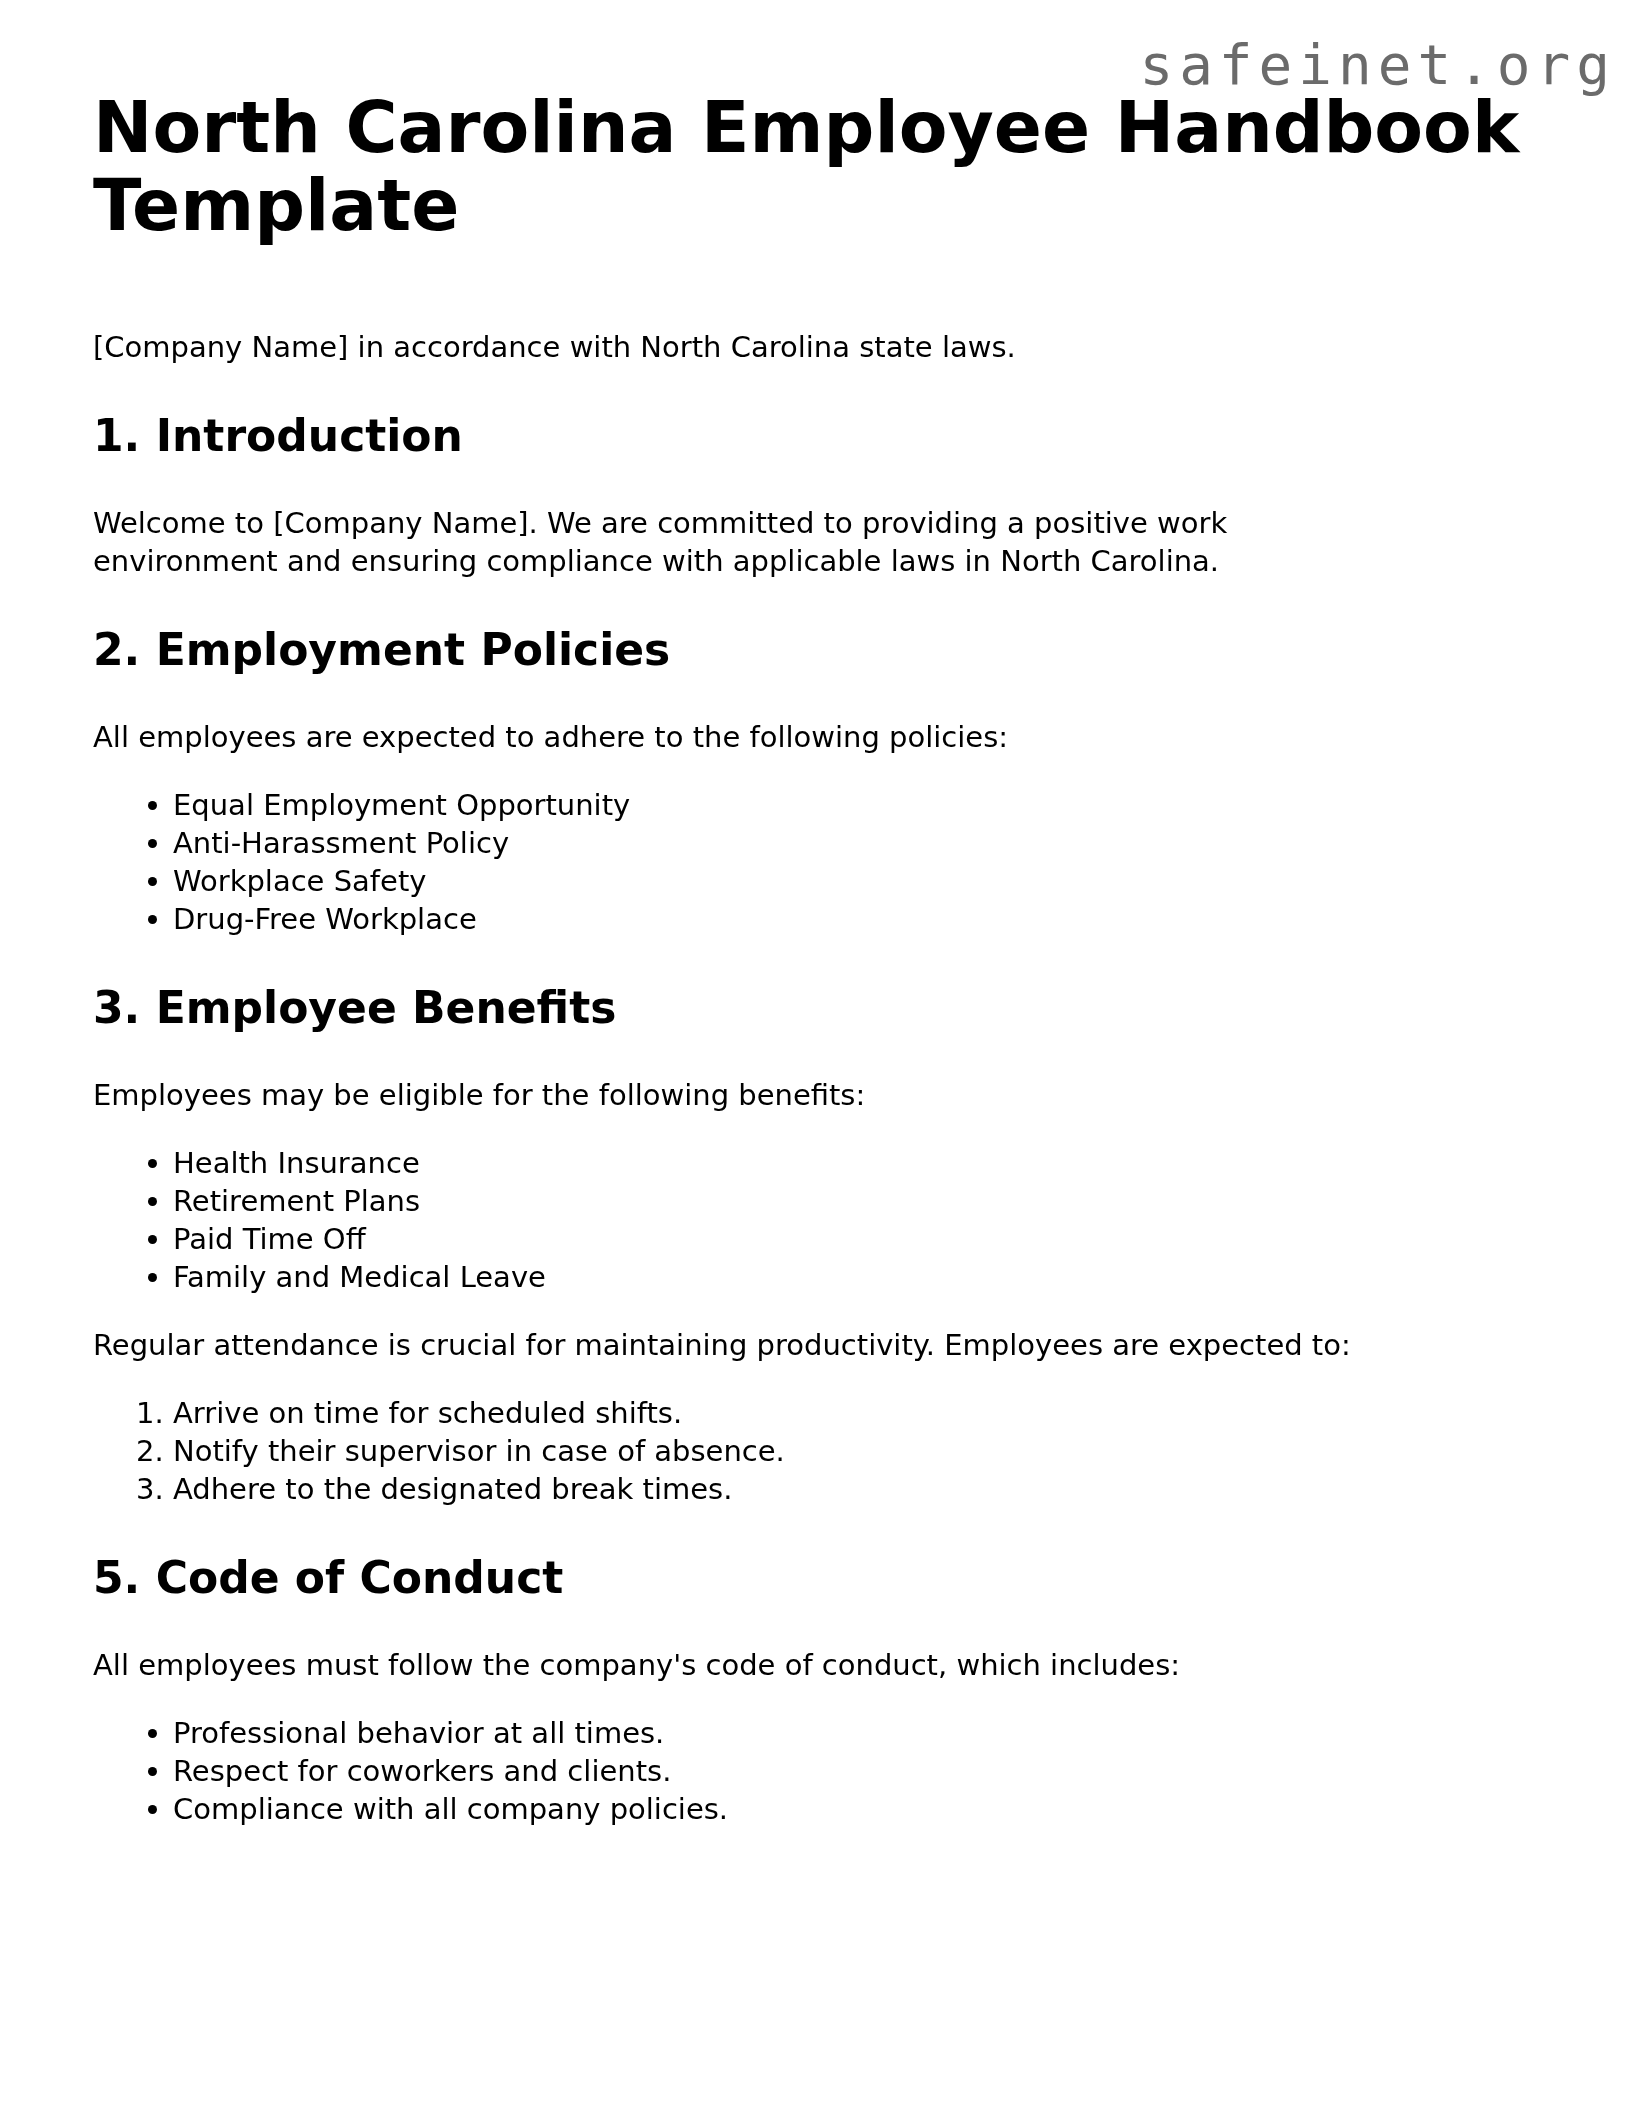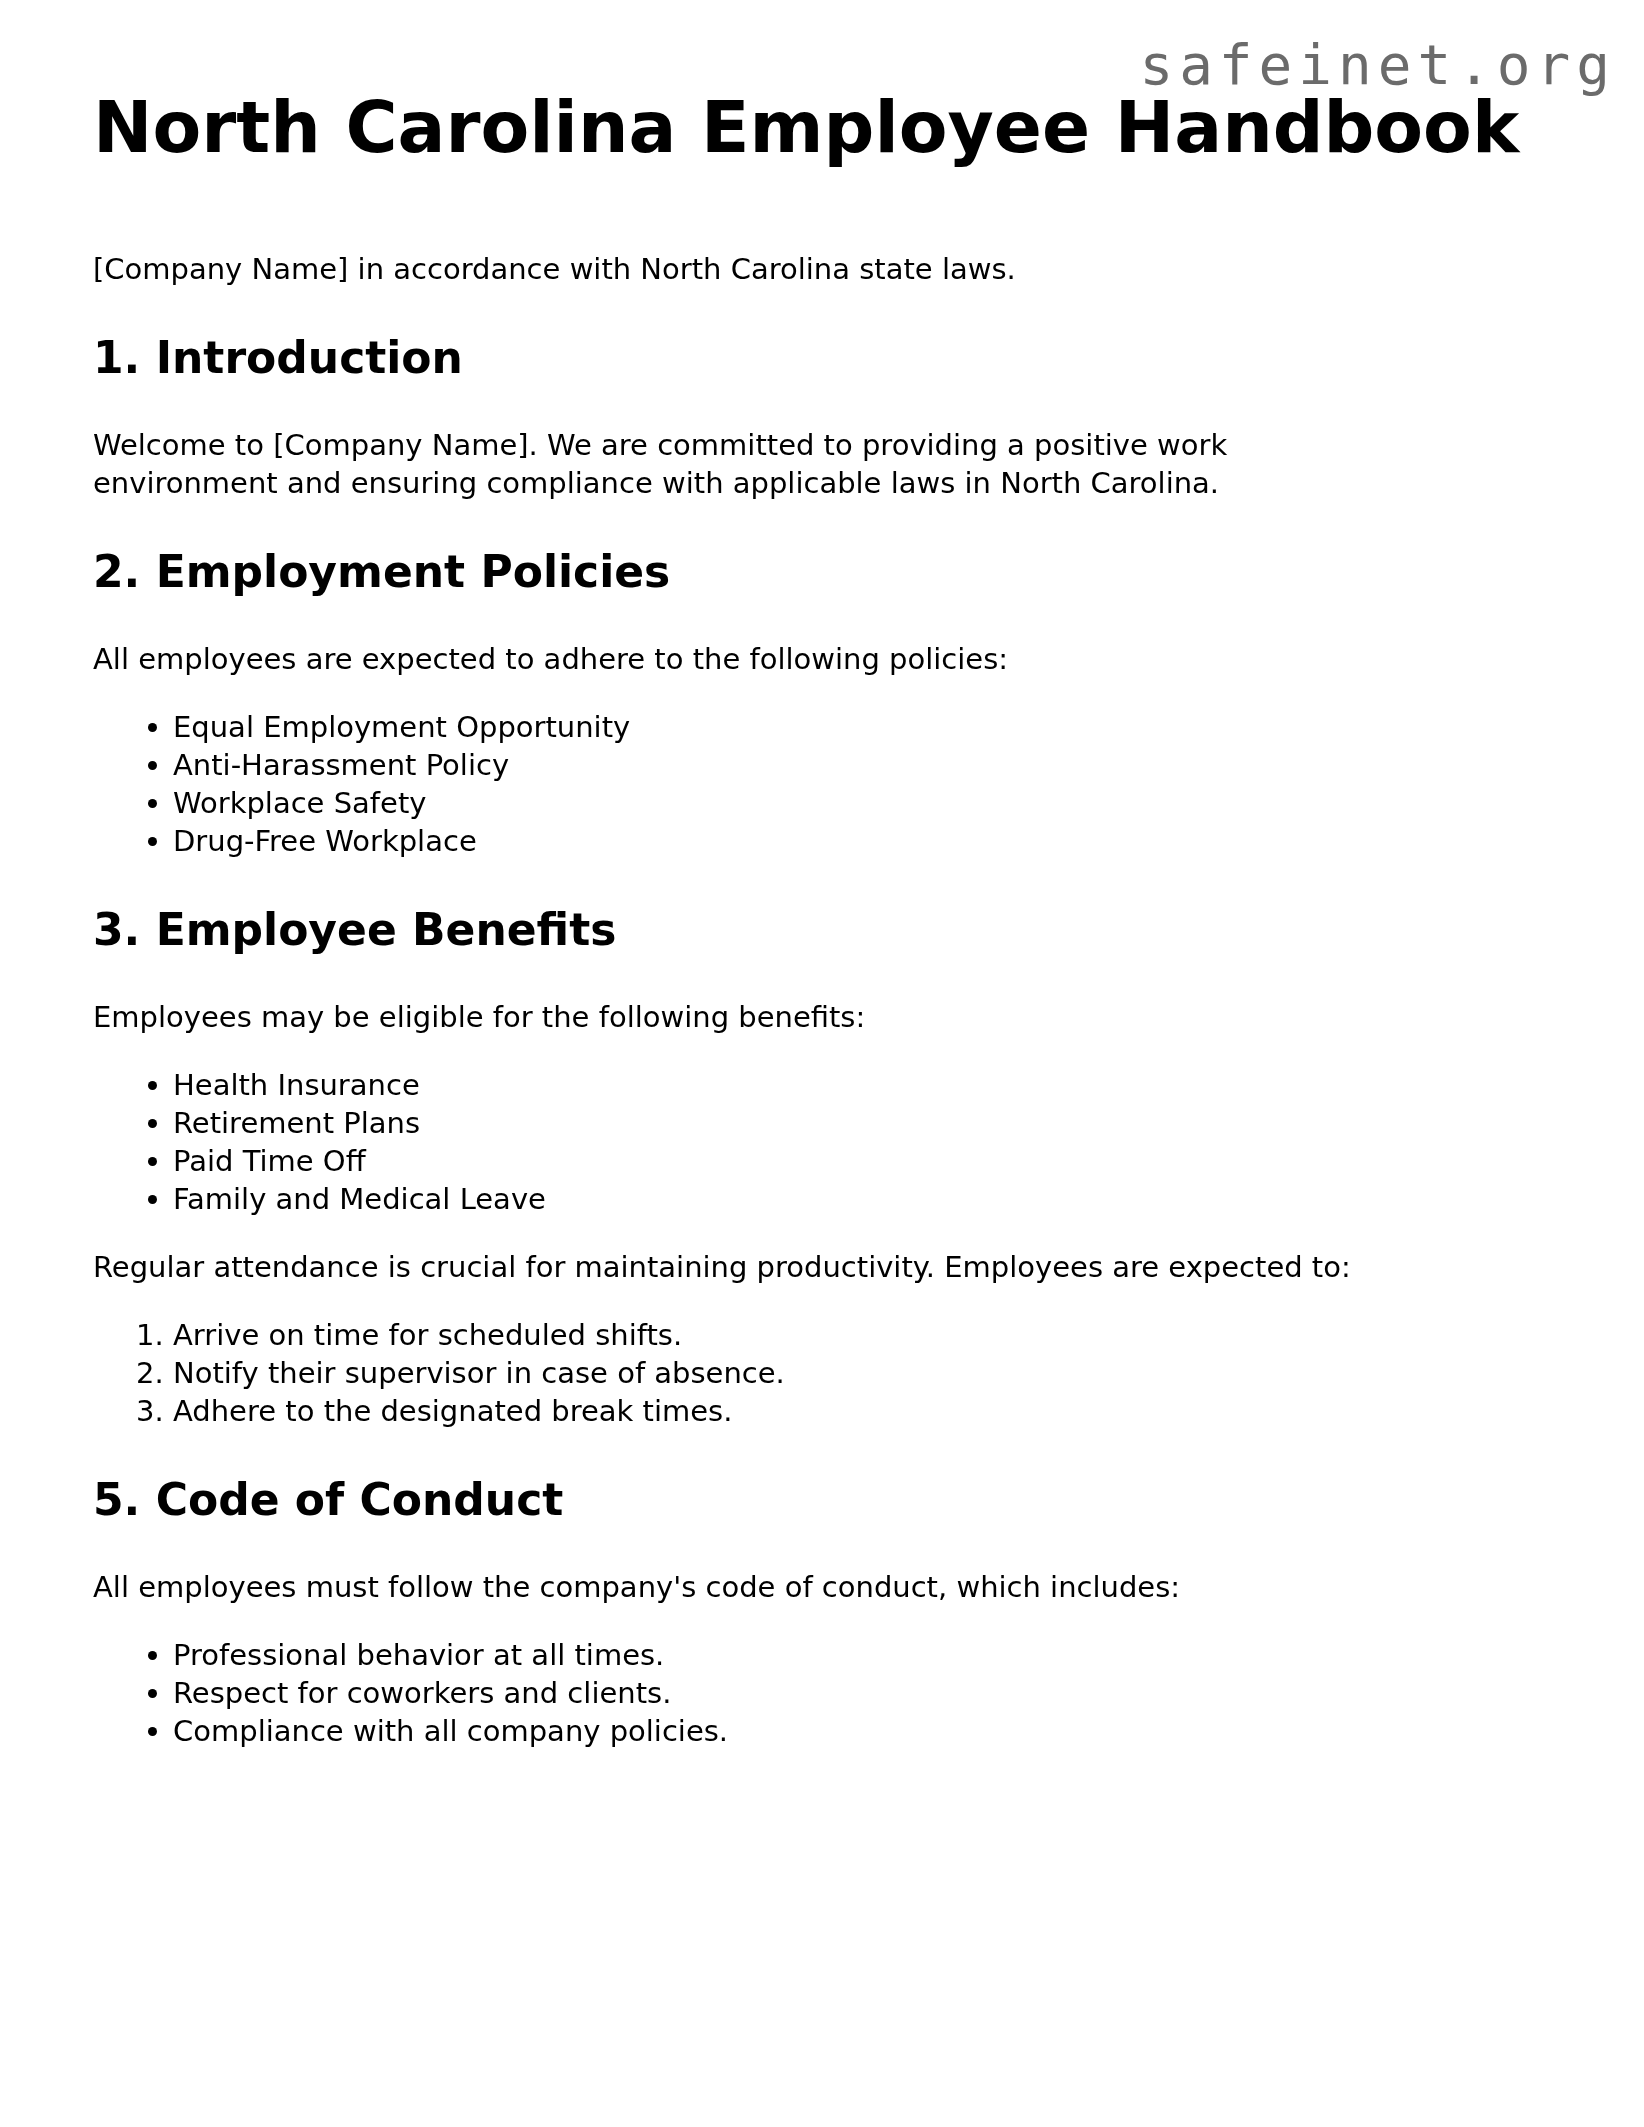--- a/index.html
+++ b/index.html
@@ -54,21 +54,21 @@
     line-height: 38px;
   }
   b { font-weight: normal; }
 </style>
 </head>
 <body>
 
 <div class="page">
   <div class="site-logo">safeinet.org</div>
 
-  <h1><span>North Carolina Employee Handbook</span><br></h1>
+  <h1><span>North Carolina Employee Handbook</span><br><span>Template</span></h1>
 
   <p><br><b>[Company Name]</b><span> in accordance with North Carolina state laws.</span></p>
 
   <div id="sections">
       <section>
         <h2>1. Introduction</h2>
         <p><span>Welcome to </span><b>[Company Name]</b><span>. We are committed to providing a positive work</span><br><span>environment and ensuring compliance with applicable laws in North Carolina.</span></p>
       </section>
       <section>
         <h2>2. Employment Policies</h2>

